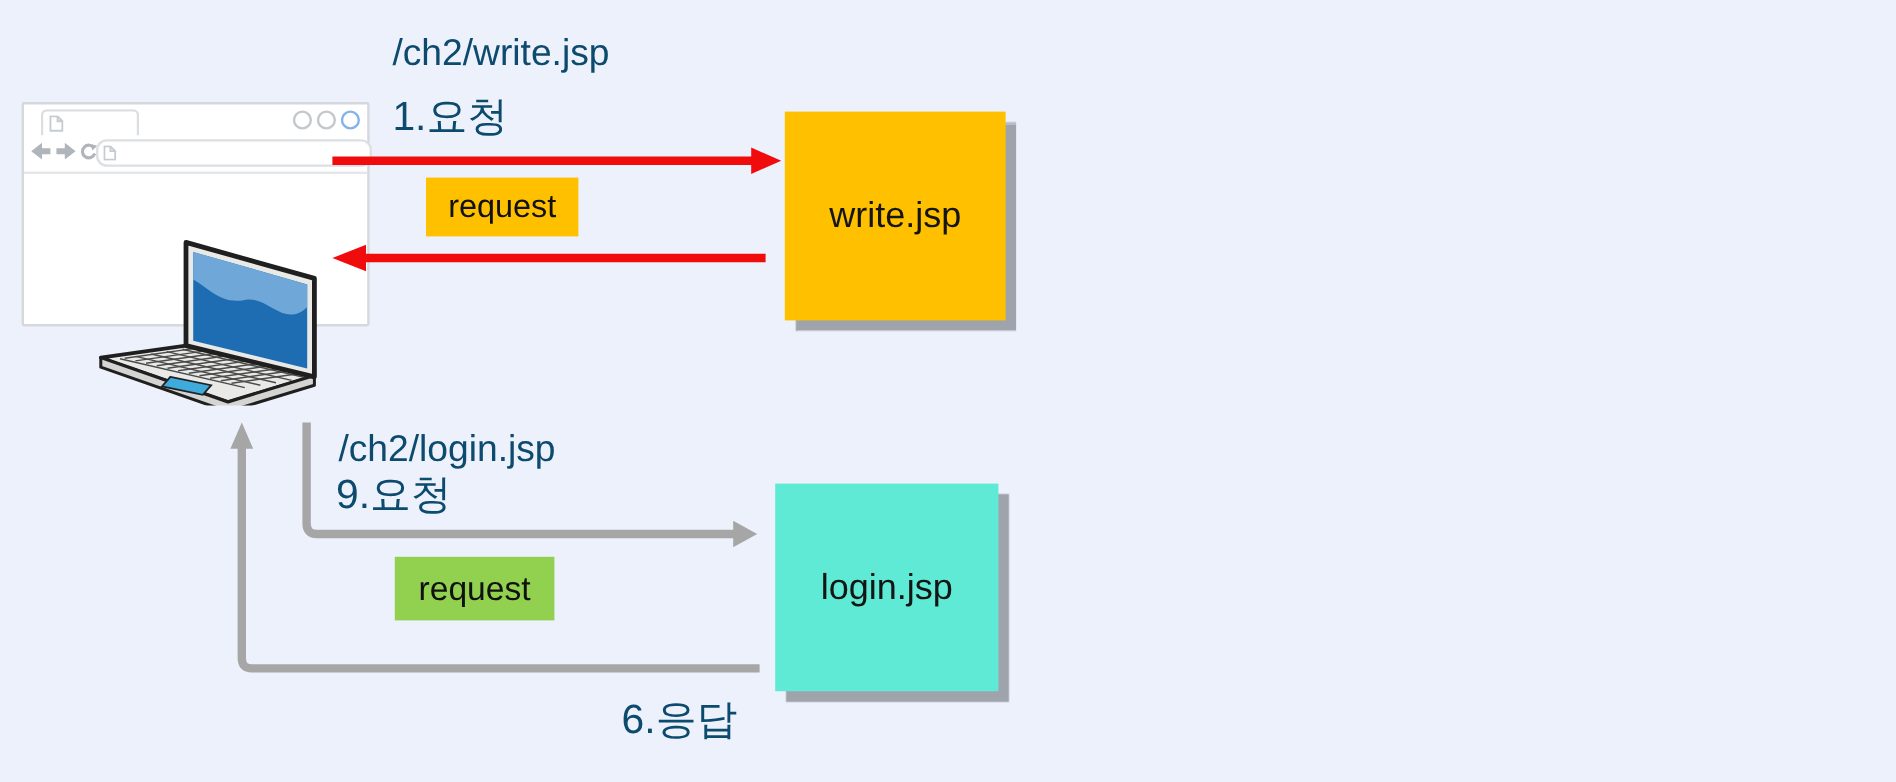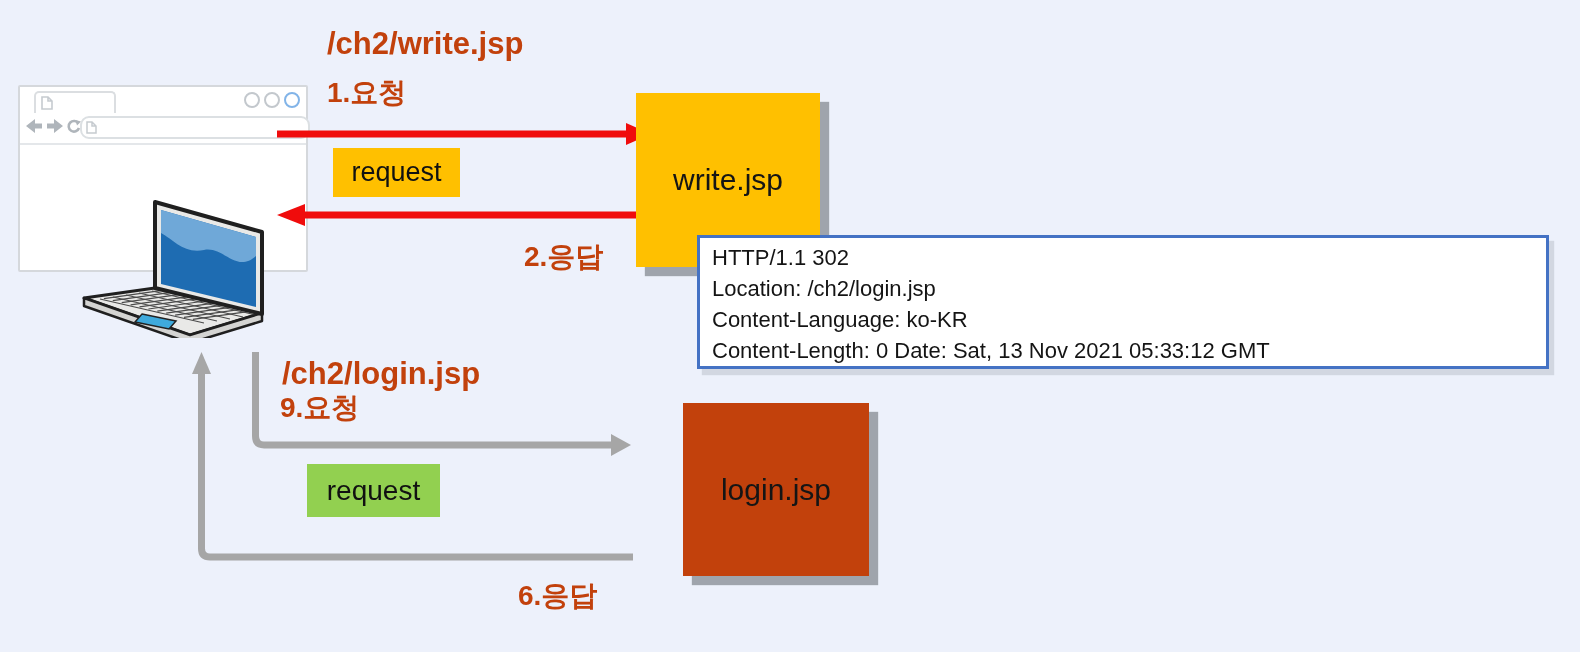--- a/index.html
+++ b/index.html
@@ -16,34 +16,34 @@
        border:2px solid #DBDEE1;border-bottom:none;border-radius:5px 5px 0 0;background:#fff;}
   .win-circles{position:absolute;right:6px;top:5px;display:flex;gap:4px;}
   .circ{width:12px;height:12px;border-radius:50%;border:2px solid #C3C8CD;background:#fff;}
   .circ.blue{border-color:#82B4E8;}
   .navrow{position:absolute;left:0;top:26px;width:100%;height:28px;}
   .navicon{position:absolute;top:6px;}
   .urlbar{position:absolute;left:60px;top:3px;width:226px;height:19px;
           border:2px solid #DCE0E3;border-radius:9px;background:#fff;}
   .browser-sep{position:absolute;left:0;top:56px;width:100%;height:2px;background:#E4E7EA;}
   
-  .lbl{color:#c2410c;font-weight:700;white-space:nowrap;}
+  .lbl{color:#0c4a6e;font-weight:400;white-space:nowrap;}
   .path-lbl{font-size:31px;}
-  .step-lbl{font-size:28px;text-align:center;}
+  .step-lbl{font-size:34px;text-align:center;}
   
   .badge{display:flex;align-items:center;justify-content:center;
-         color:#111;font-size:27px;}
+         color:#111;font-size:27px;margin-left:22px;}
   .badge.orange{background:#FFC000;}
   .badge.green{background:#92D050;}
   
   .node{display:flex;align-items:center;justify-content:center;
         color:#151515;font-size:30px;
         box-shadow:9px 9px 1px rgba(145,150,157,.85);}
   .node.orange{background:#FFC000;}
-  .node.green{background:#c2410c;margin-left:37px;}
+  .node.green{background:#5eead4;}
   
   .http-box{left:697px;top:235px;width:834px;height:120px;background:#fff;
             border:3px solid #4472C4;padding:4px 0 4px 12px;
             box-shadow:5px 6px 1px rgba(150,157,165,.3);}
   .http-line{font-size:22px;line-height:31px;color:#141414;white-space:nowrap;}
   svg{display:block;}
 </style>
 </head>
 <body>
 
@@ -118,31 +118,24 @@
       <polygon points="611,434 631,445 611,456" fill="#A6A6A6"></polygon>
     </g>
     <g>
       <path d="M 633,557 L 210,557 Q 201.5,557 201.5,548.5 L 201.5,372" fill="none" stroke="#A6A6A6" stroke-width="7"></path>
       <polygon points="192,374 201.5,352 211,374" fill="#A6A6A6"></polygon>
     </g>
   </svg>
 
   <div class="abs lbl path-lbl" style="left:327px;top:26px">/ch2/write.jsp</div>
   <div class="abs lbl step-lbl" style="left:327px;top:74px">1.요청</div>
-  <div class="abs lbl step-lbl" style="left:524px;top:238px">2.응답</div>
   <div class="abs lbl path-lbl" style="left:282px;top:356px">/ch2/login.jsp</div>
   <div class="abs lbl step-lbl" style="left:280px;top:389px">9.요청</div>
   <div class="abs lbl step-lbl" style="left:518px;top:577px">6.응답</div>
 
   <div class="abs badge orange" style="left:333px;top:148px;width:127px;height:49px">request</div>
   <div class="abs badge green" style="left:307px;top:464px;width:133px;height:53px;font-size:28px">request</div>
 
-  <div class="abs node orange" style="left:636px;top:93px;width:184px;height:174px">write.jsp</div>
+  <div class="abs node orange" style="left:654px;top:93px;width:184px;height:174px">write.jsp</div>
   <div class="abs node green" style="left:646px;top:403px;width:186px;height:173px">login.jsp</div>
 
-  <div class="abs http-box">
-    <div class="http-line">HTTP/1.1 302</div>
-    <div class="http-line">Location: /ch2/login.jsp</div>
-    <div class="http-line">Content-Language: ko-KR</div>
-    <div class="http-line">Content-Length: 0 Date: Sat, 13 Nov 2021 05:33:12 GMT</div>
-  </div>
 
 </div>
 
 </body></html>

